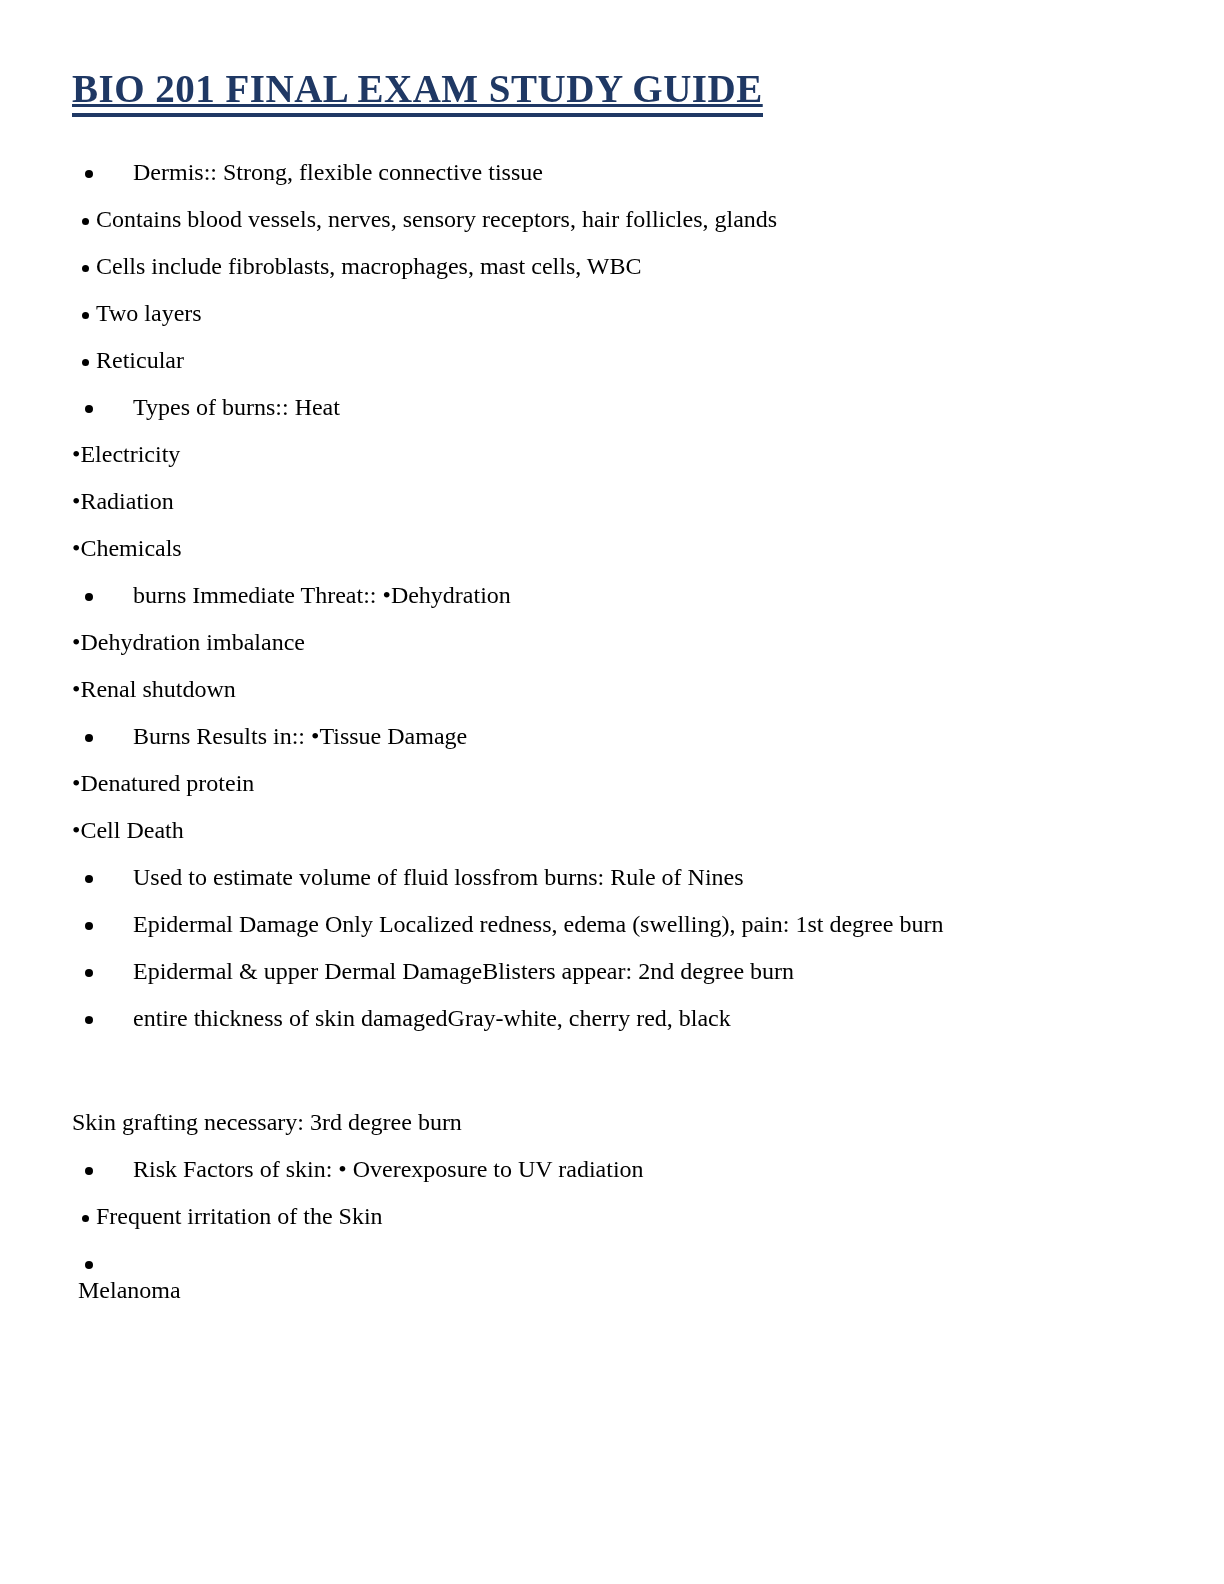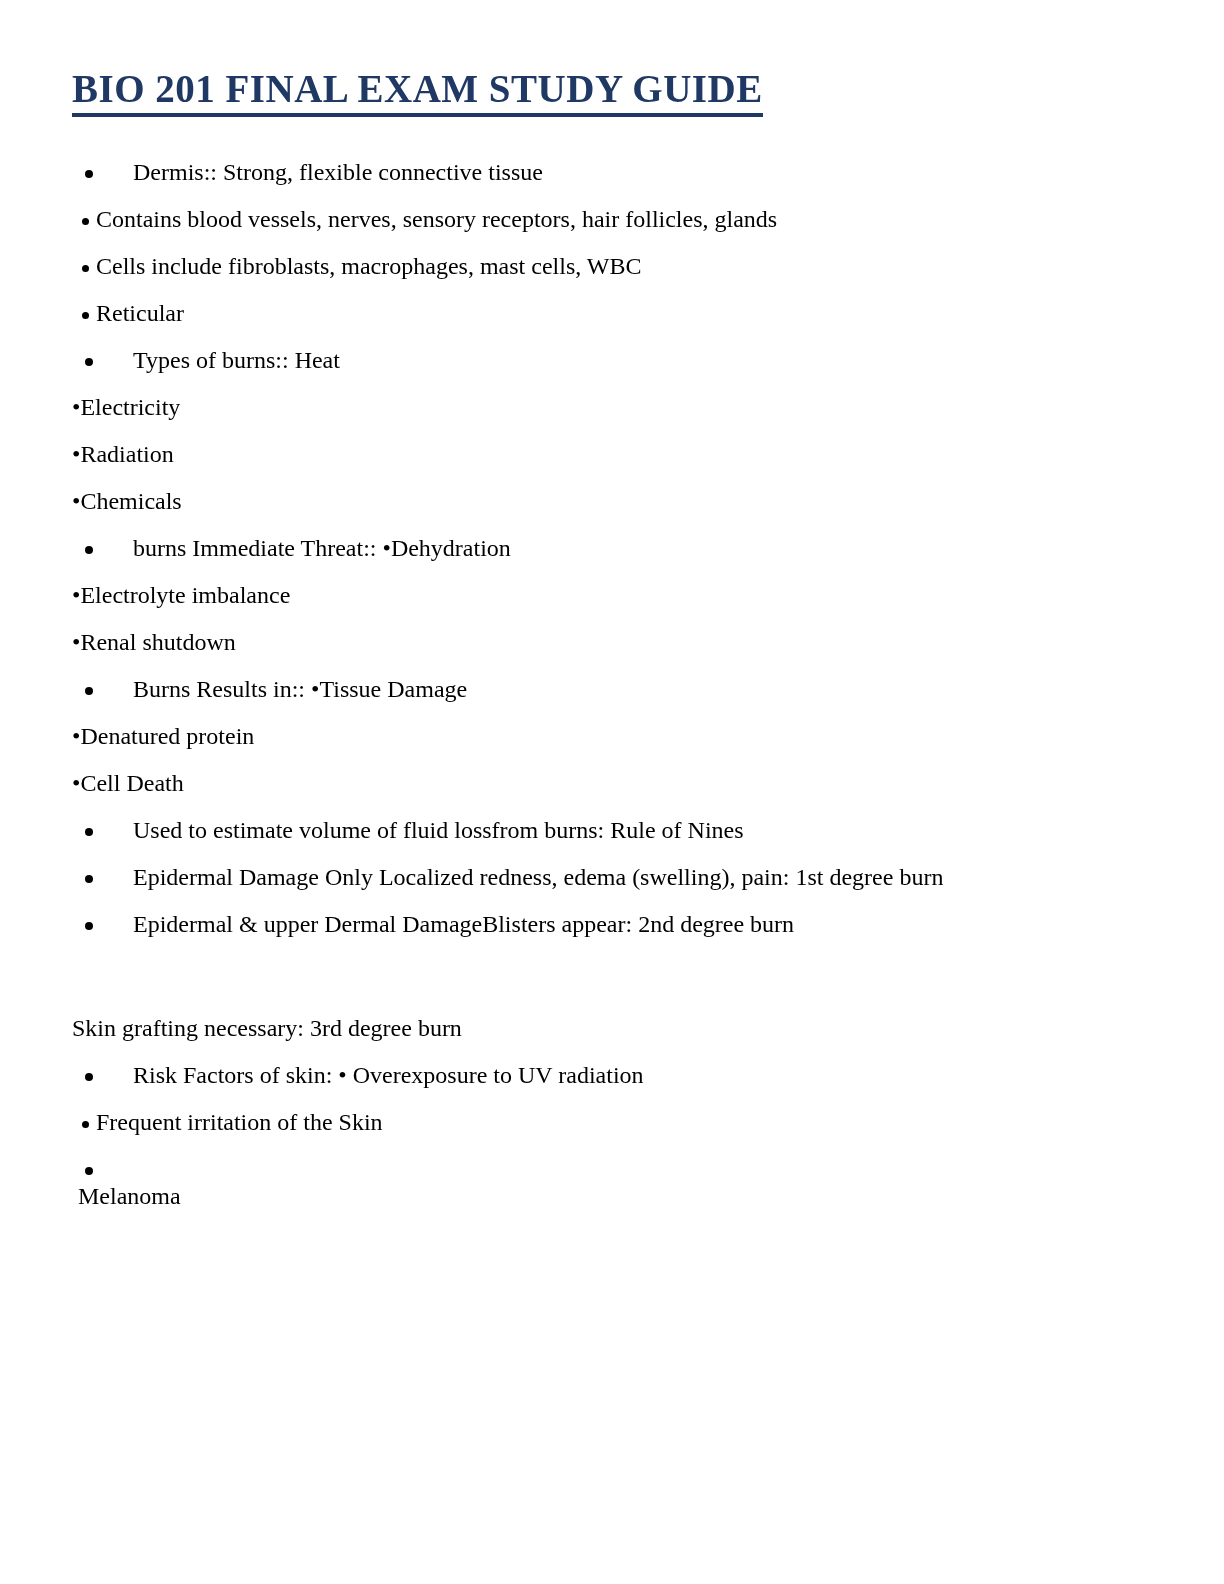--- a/index.html
+++ b/index.html
@@ -57,39 +57,41 @@
     border-radius: 50%;
   }
   .p { padding-left: 0; }
   .p-indent { padding-left: 6px; }
   .gap { line-height: 0; }
 </style>
 </head>
 <body>
 
 <div class="page" style="background: rgb(255, 255, 255);">
-  <h1 class="doc-title" style="color: rgb(31, 56, 100);"><span class="u" style="border-bottom-color: rgb(31, 56, 100);">BIO 201 FINAL EXAM STUDY GUIDE</span></h1>
+  <h1 class="doc-title" style="color: rgb(31, 56, 100);"><span class="u" style="border-bottom-color: rgb(31, 56, 100); text-decoration: underline;">BIO 201 FINAL EXAM STUDY GUIDE</span></h1>
   <div id="lines">
       <div class="line li1"><span class="dot"></span><span class="txt">Dermis:: Strong, flexible connective tissue</span></div>
       <div class="line li2"><span class="dot"></span><span class="txt">Contains blood vessels, nerves, sensory receptors, hair follicles, glands</span></div>
       <div class="line li2"><span class="dot"></span><span class="txt">Cells include fibroblasts, macrophages, mast cells, WBC</span></div>
+      <div class="line li2"><span class="dot"></span><span class="txt">Two layers</span></div>
       <div class="line li2"><span class="dot"></span><span class="txt">Reticular</span></div>
       <div class="line li1"><span class="dot"></span><span class="txt">Types of burns:: Heat</span></div>
       <div class="line p"><span class="txt">•Electricity</span></div>
       <div class="line p"><span class="txt">•Radiation</span></div>
       <div class="line p"><span class="txt">•Chemicals</span></div>
       <div class="line li1"><span class="dot"></span><span class="txt">burns Immediate Threat:: •Dehydration</span></div>
-      <div class="line p"><span class="txt">•Electrolyte imbalance</span></div>
+      <div class="line p"><span class="txt">•Dehydration imbalance</span></div>
       <div class="line p"><span class="txt">•Renal shutdown</span></div>
       <div class="line li1"><span class="dot"></span><span class="txt">Burns Results in:: •Tissue Damage</span></div>
       <div class="line p"><span class="txt">•Denatured protein</span></div>
       <div class="line p"><span class="txt">•Cell Death</span></div>
       <div class="line li1"><span class="dot"></span><span class="txt">Used to estimate volume of fluid lossfrom burns: Rule of Nines</span></div>
       <div class="line li1"><span class="dot"></span><span class="txt">Epidermal Damage Only Localized redness, edema (swelling), pain: 1st degree burn</span></div>
       <div class="line li1"><span class="dot"></span><span class="txt">Epidermal &amp; upper Dermal DamageBlisters appear: 2nd degree burn</span></div>
+      <div class="line li1"><span class="dot"></span><span class="txt">entire thickness of skin damagedGray-white, cherry red, black</span></div>
       <div class="line gap" style="height: 57px;"></div>
       <div class="line p"><span class="txt">Skin grafting necessary: 3rd degree burn</span></div>
       <div class="line li1"><span class="dot"></span><span class="txt">Risk Factors of skin: • Overexposure to UV radiation</span></div>
       <div class="line li2"><span class="dot"></span><span class="txt">Frequent irritation of the Skin</span></div>
       <div class="line li1"><span class="dot"></span></div>
       <div class="line gap" style="height: 27px;"></div>
       <div class="line p-indent"><span class="txt">Melanoma</span></div>
     </div>
 </div>
 

